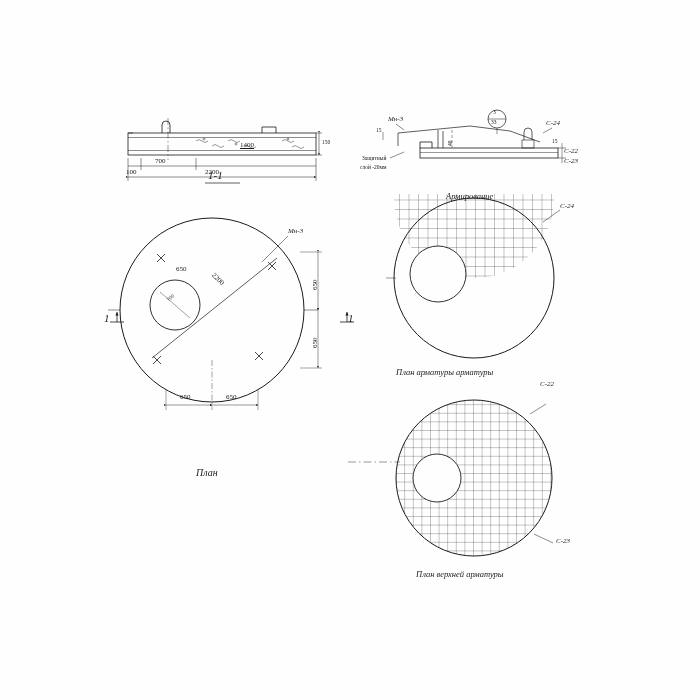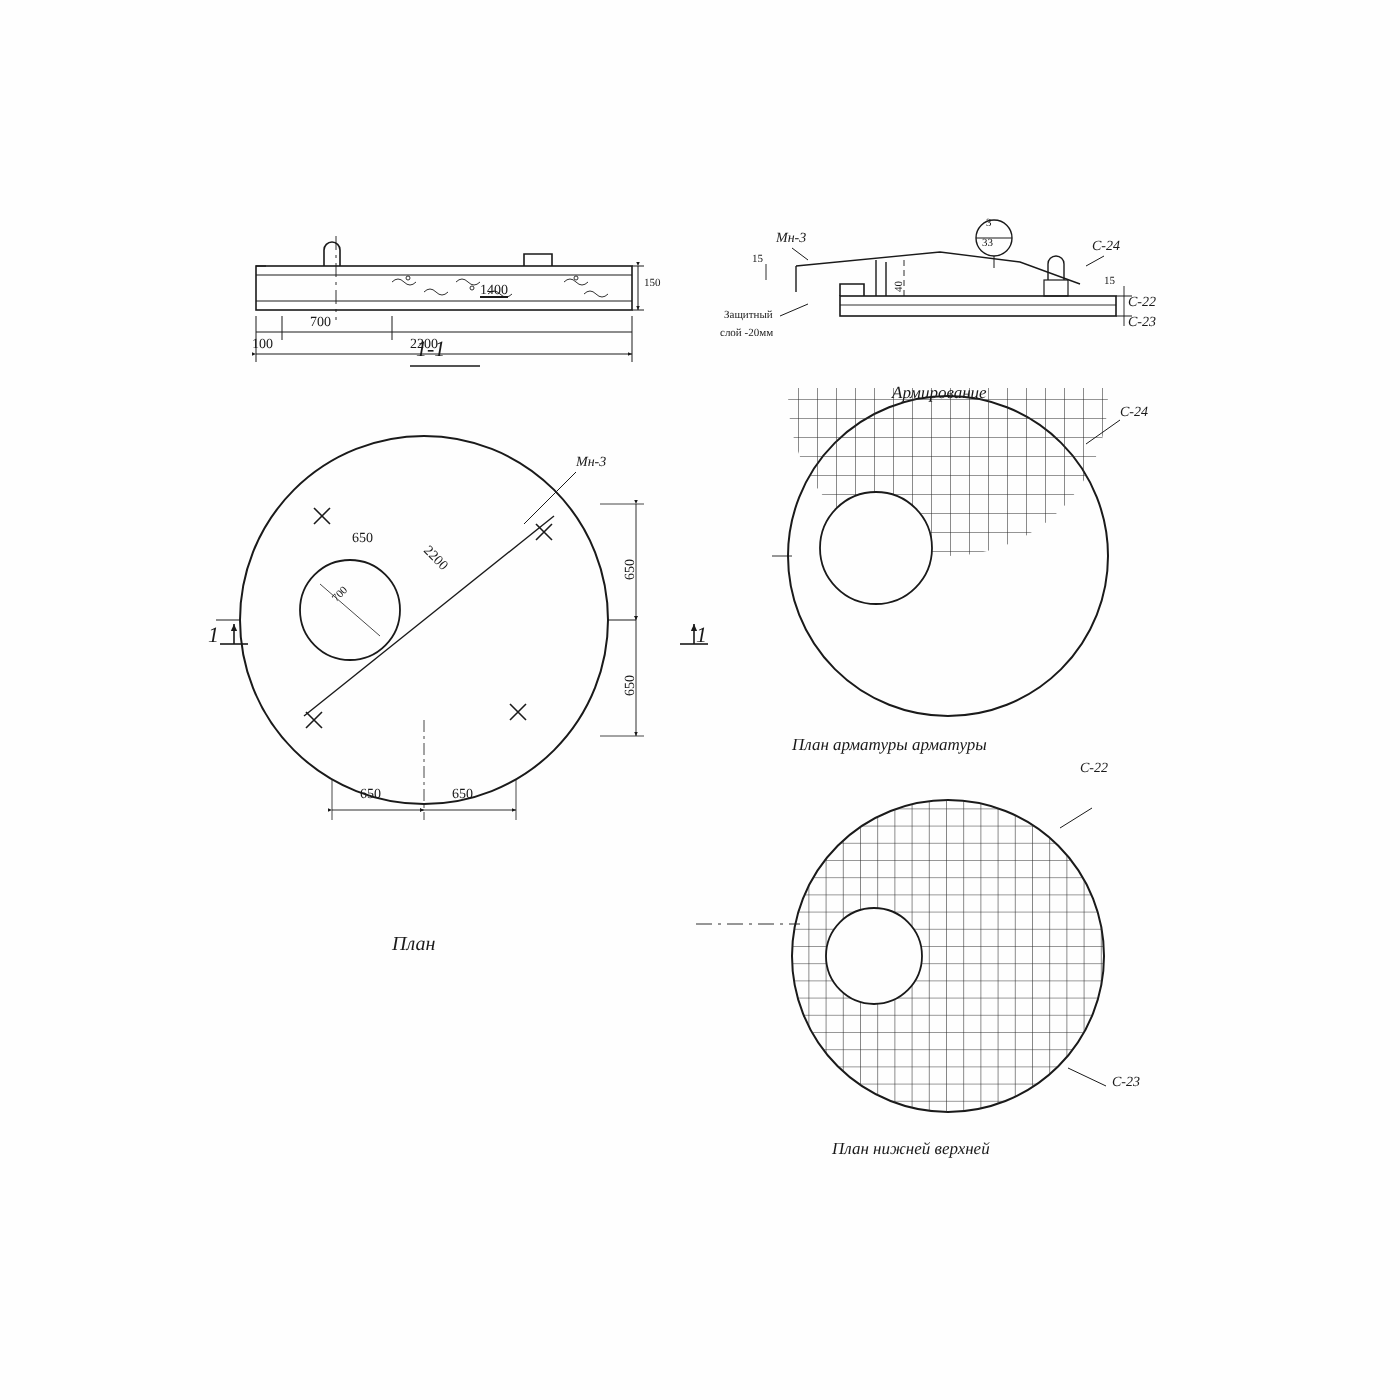--- a/index.html
+++ b/index.html
@@ -263,17 +263,17 @@
   <div class="lbl dim rot90" style="left:312px; top:290px;">650</div>
   <div class="lbl dim rot90" style="left:312px; top:348px;">650</div>
   <div class="lbl dim" style="left:180px; top:394px;">650</div>
   <div class="lbl dim" style="left:226px; top:394px;">650</div>
   <div class="lbl sec" style="left:104px; top:313px;">1</div>
   <div class="lbl sec" style="left:348px; top:313px;">1</div>
 
   <div class="lbl cap-sm" style="left:396px; top:368px;">План арматуры арматуры</div>
   <div class="lbl mark" style="left:560px; top:203px;">С-24</div>
 
-  <div class="lbl cap-sm" style="left:416px; top:570px;">План  нижней верхней</div>
+  <div class="lbl cap-sm" style="left:416px; top:570px;">План  верхней арматуры</div>
   <div class="lbl mark" style="left:540px; top:381px;">С-22</div>
   <div class="lbl mark" style="left:556px; top:538px;">С-23</div>
 
 </div>
 
 </body></html>

